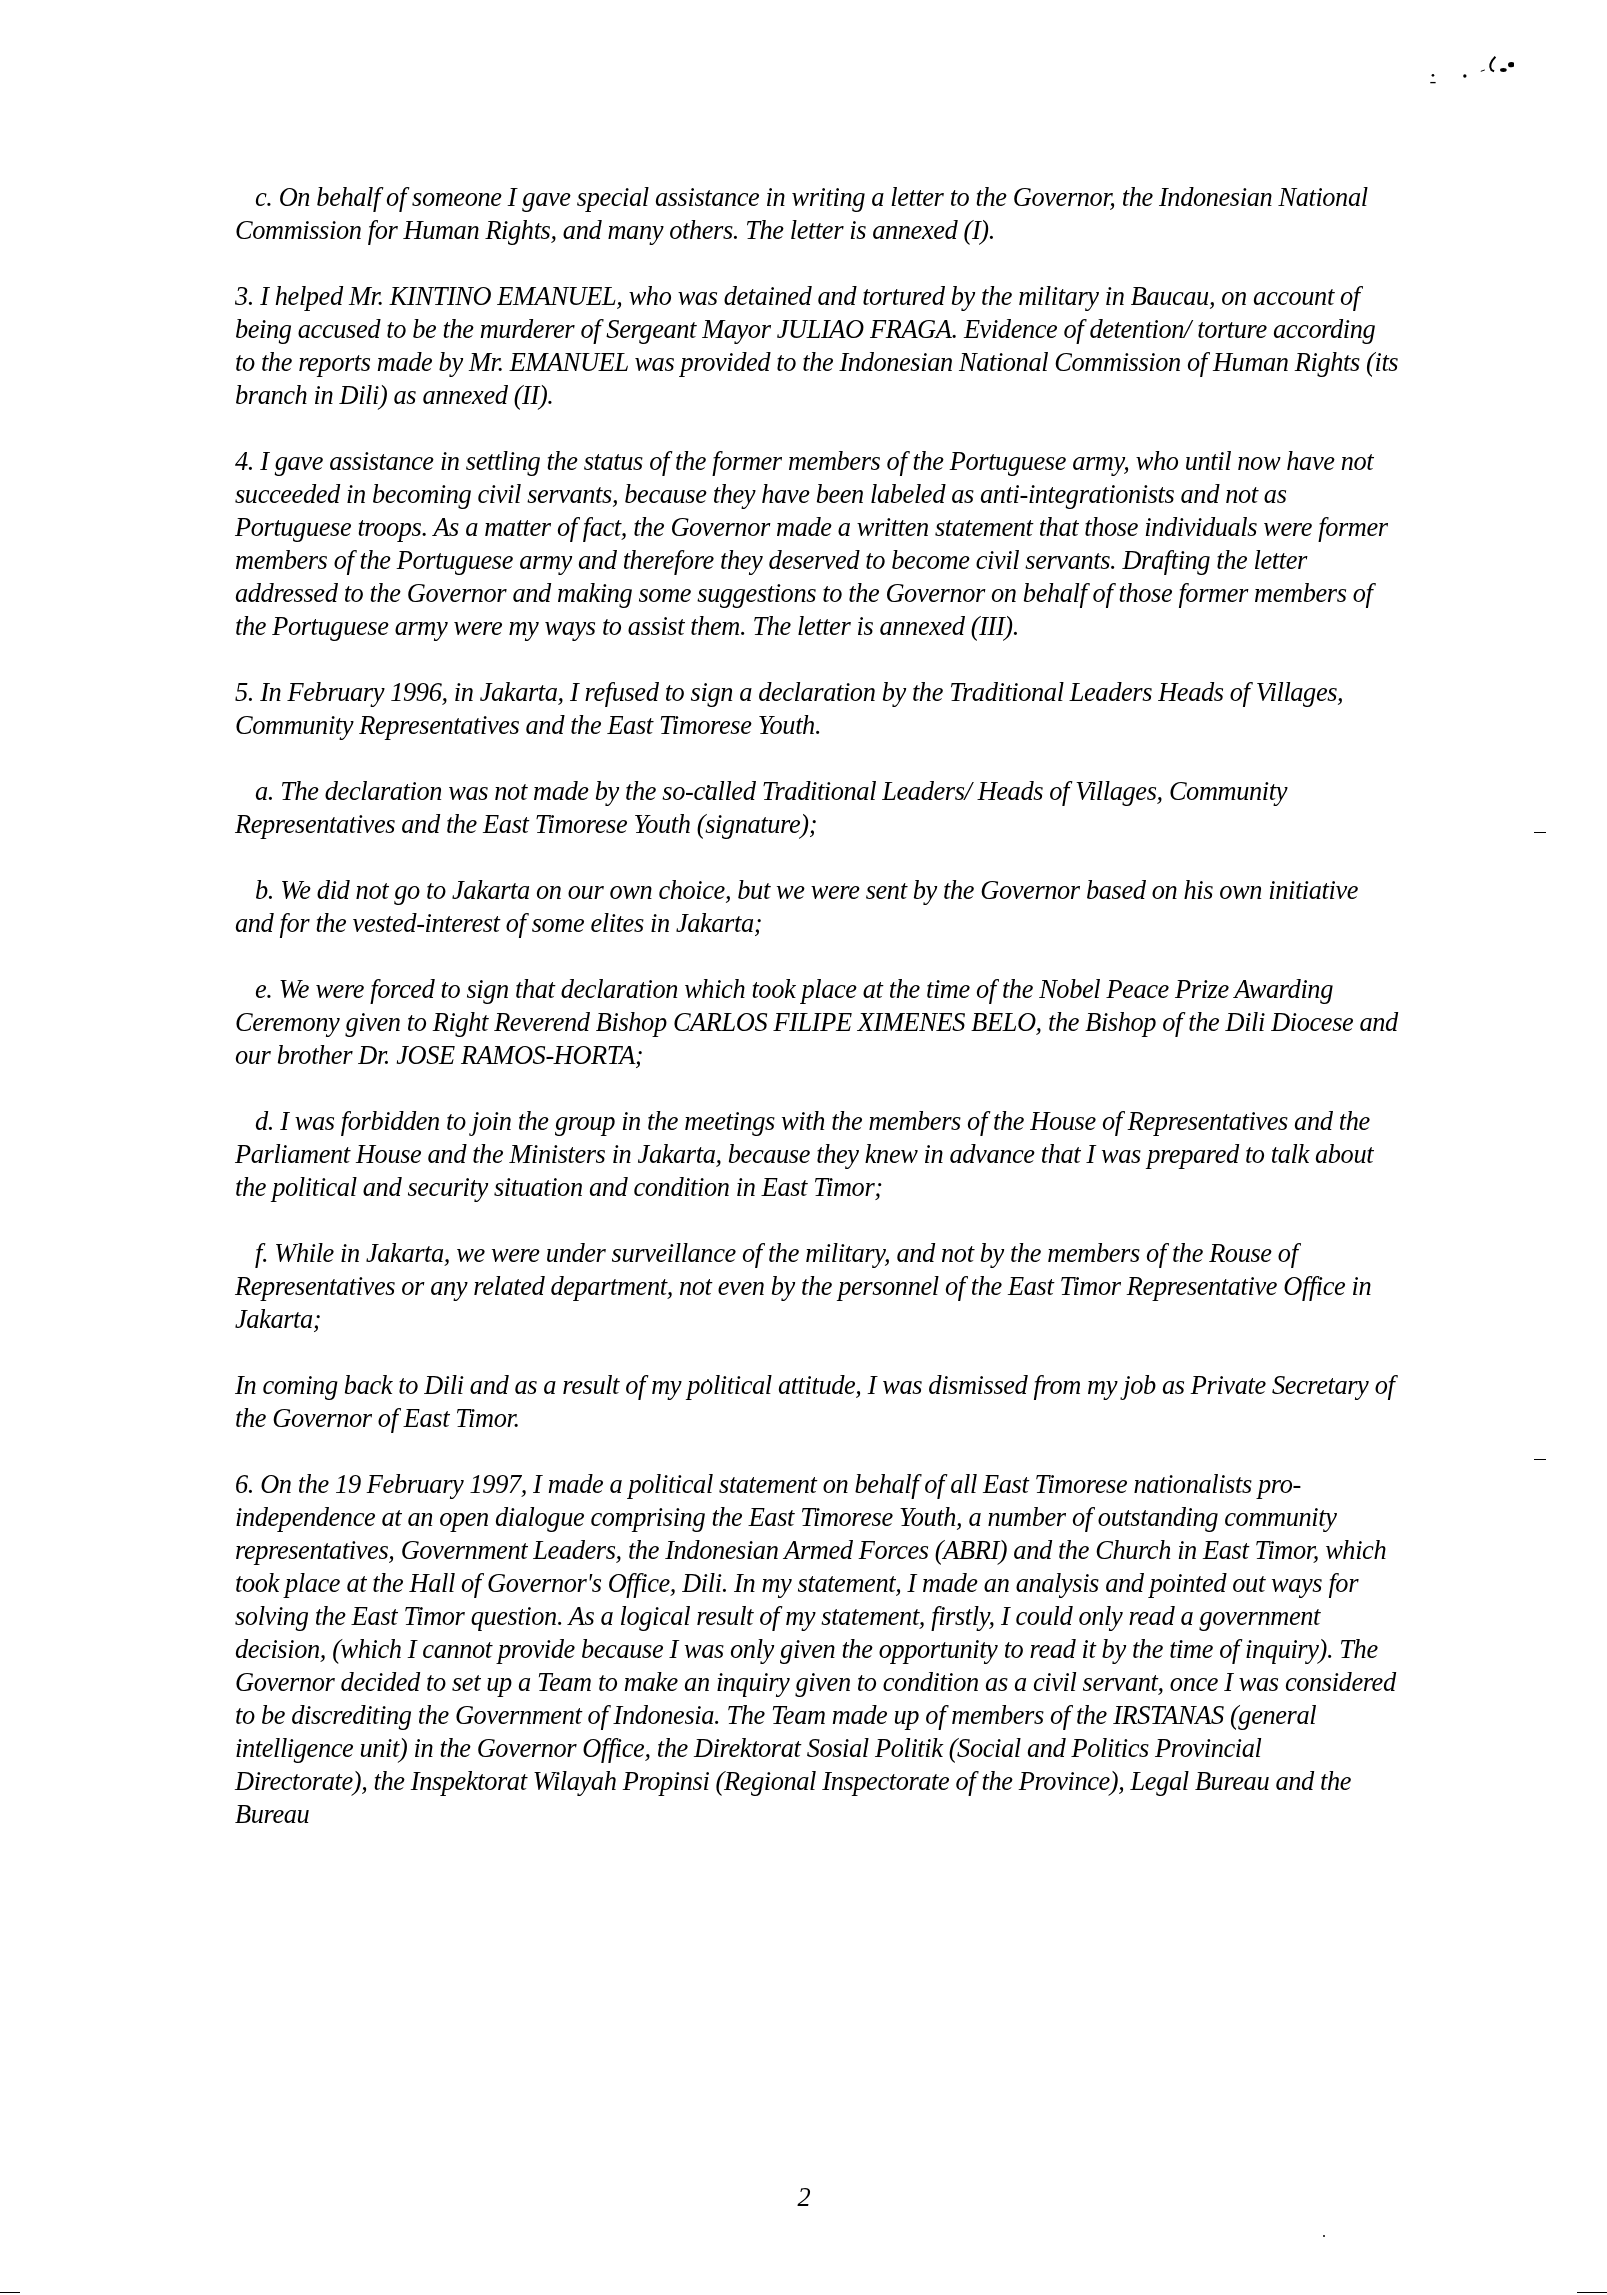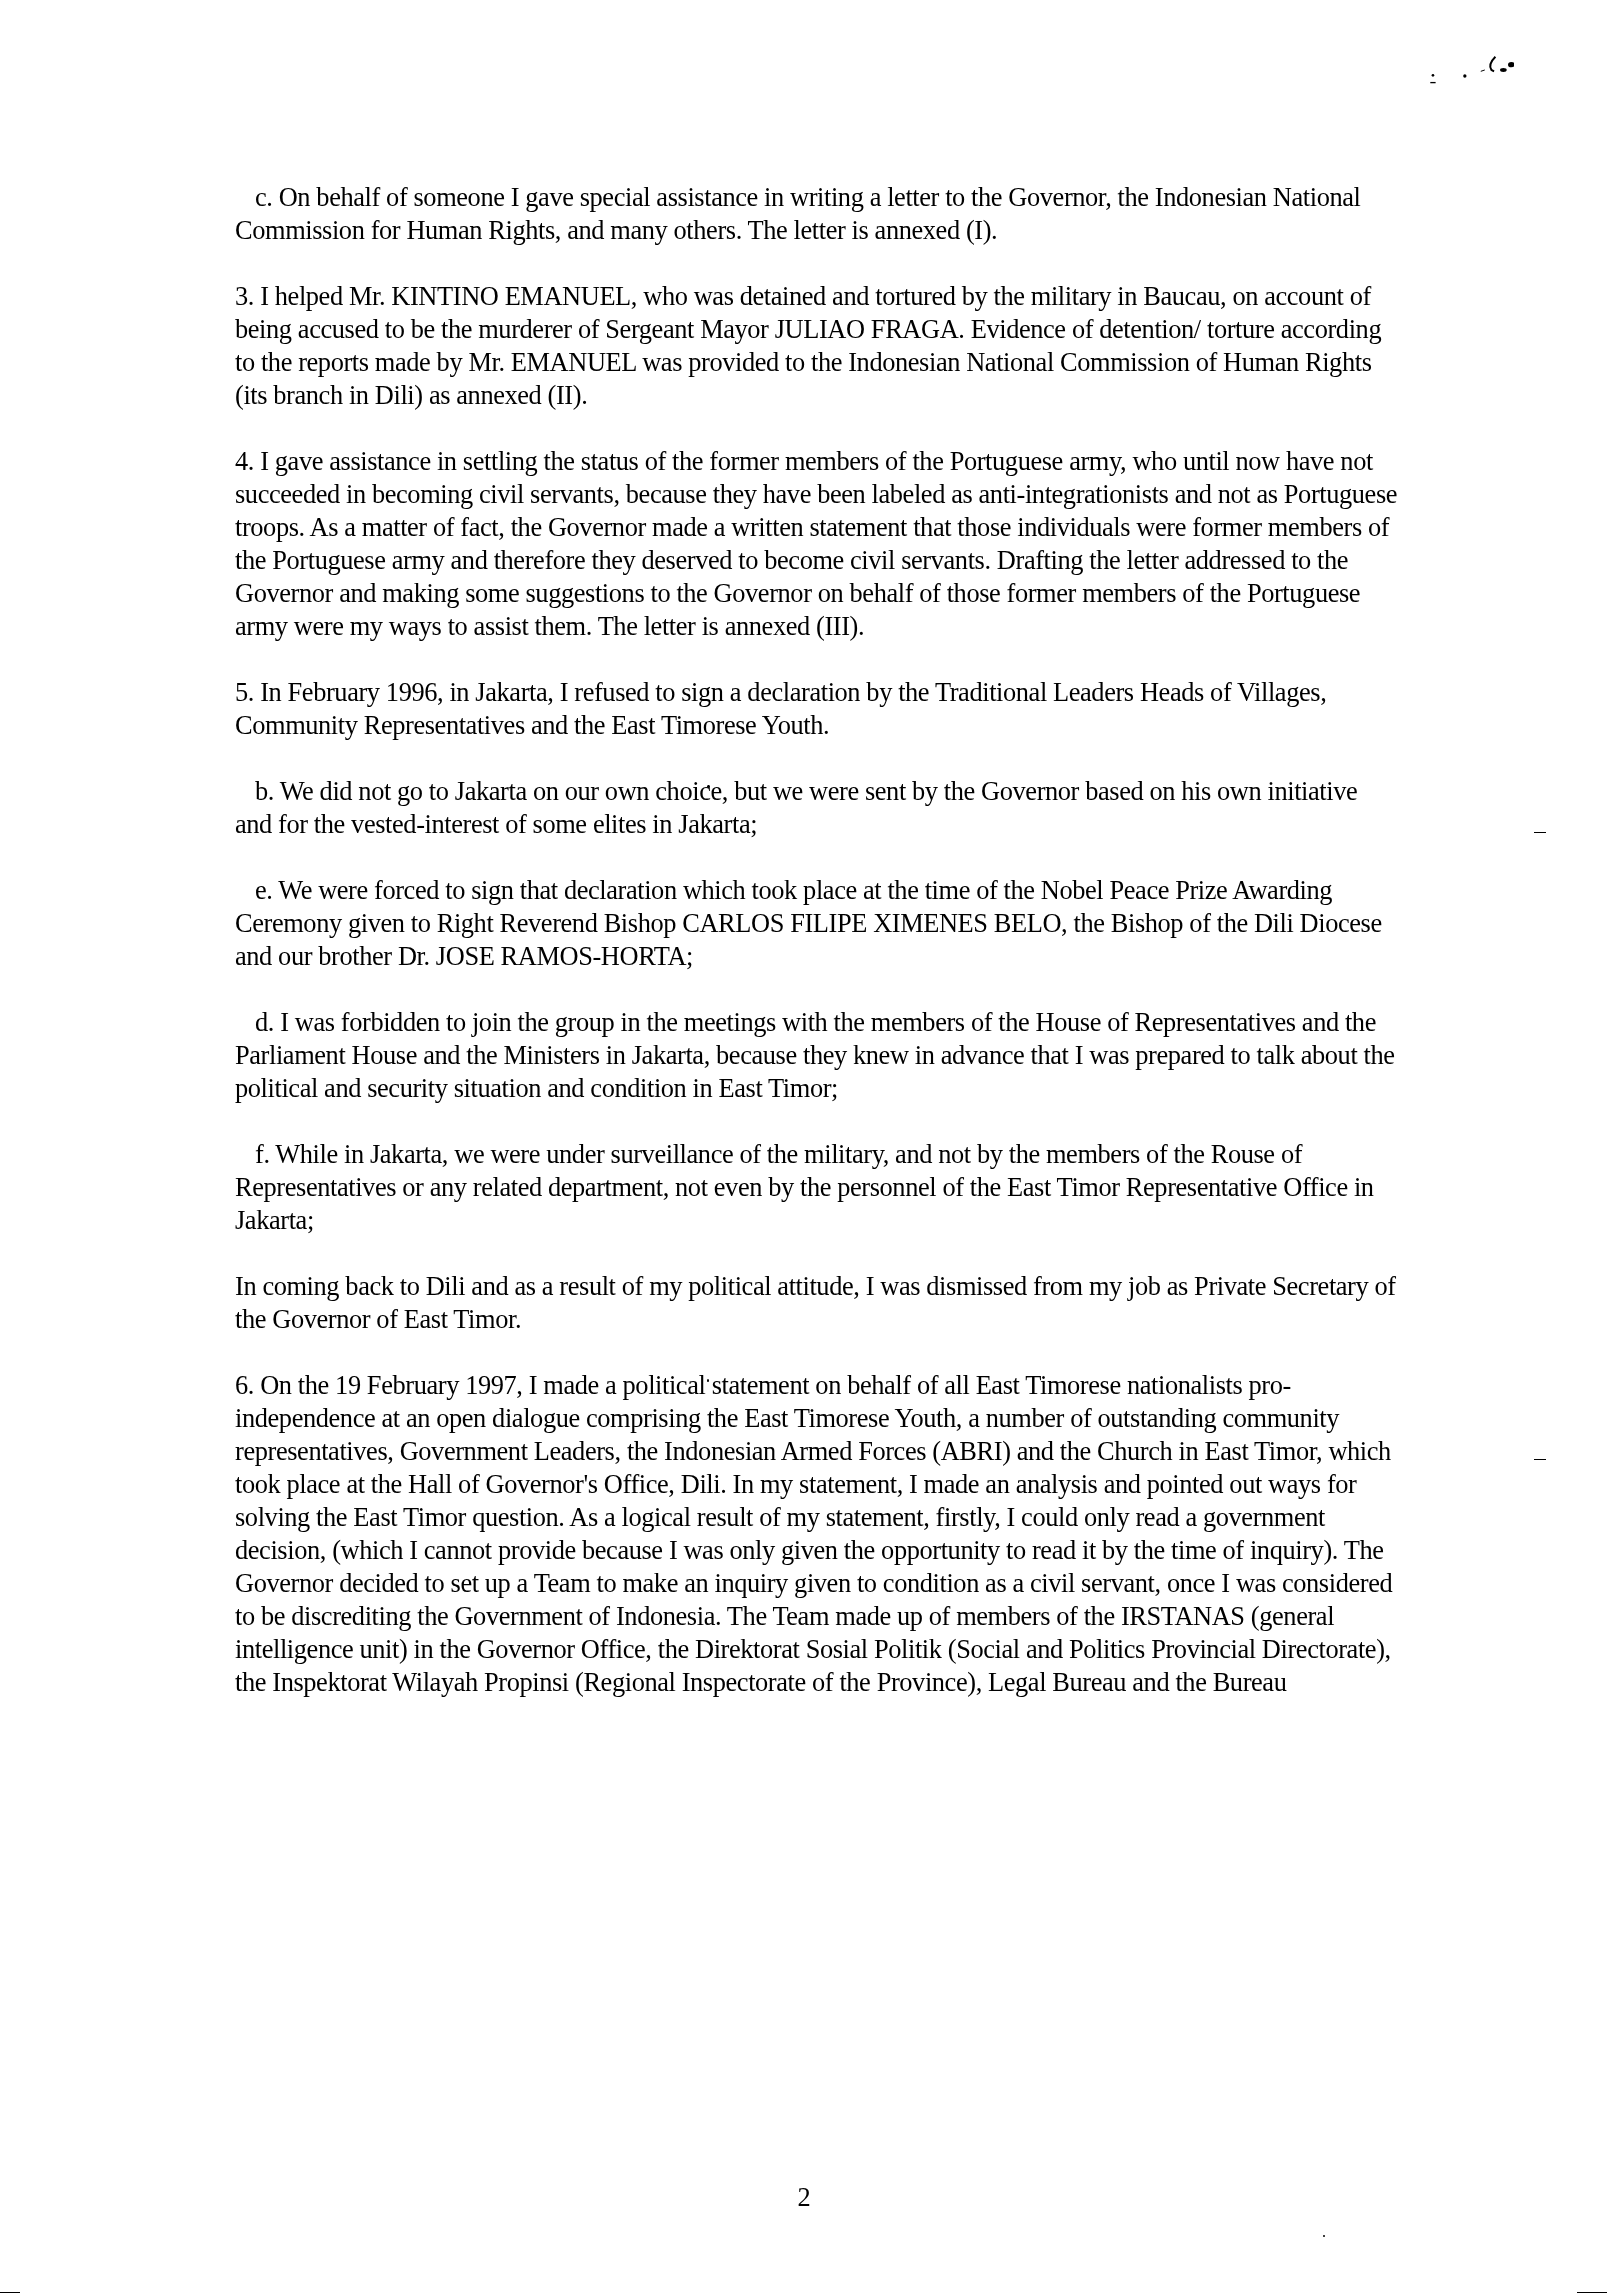--- a/index.html
+++ b/index.html
@@ -14,20 +14,21 @@
       overflow: hidden;
       font-family: "Liberation Serif", "DejaVu Serif", serif;
       color: #000000;
     }
     .page {
       position: absolute;
       left: 0; top: 0;
       width: 1608px;
       height: 1708px;
       background: #ffffff;
+      font-style: italic;
     }
     .corner-mark {
       position: absolute;
       left: 1421px;
       top: 46px;
       width: 93px;
       height: 40px;
     }
     .body-text {
       position: absolute;
@@ -79,20 +80,21 @@
       <ellipse cx="124" cy="36" rx="5" ry="3" fill="#000"></ellipse>
       <ellipse cx="136" cy="28" rx="5" ry="4" fill="#000"></ellipse>
     </svg>
   </div>
 
   <div class="body-text">
     <p class="para sub">c. On behalf of someone I gave special assistance in writing a letter to the Governor, the Indonesian National Commission for Human Rights, and many others. The letter is annexed (I).</p>
     <p class="para">3. I helped Mr. KINTINO EMANUEL, who was detained and tortured by the military in Baucau, on account of being accused to be the murderer of Sergeant Mayor JULIAO FRAGA. Evidence of detention/ torture according to the reports made by Mr. EMANUEL was provided to the Indonesian National Commission of Human Rights (its branch in Dili) as annexed (II).</p>
     <p class="para">4. I gave assistance in settling the status of the former members of the Portuguese army, who until now have not succeeded in becoming civil servants, because they have been labeled as anti-integrationists and not as Portuguese troops. As a matter of fact, the Governor made a written statement that those individuals were former members of the Portuguese army and therefore they deserved to become civil servants. Drafting the letter addressed to the Governor and making some suggestions to the Governor on behalf of those former members of the Portuguese army were my ways to assist them. The letter is annexed (III).</p>
     <p class="para">5. In February 1996, in Jakarta, I refused to sign a declaration by the Traditional Leaders Heads of Villages, Community Representatives and the East Timorese Youth.</p>
+    <p class="para sub">a. The declaration was not made by the so-called Traditional Leaders/ Heads of Villages, Community Representatives and the East Timorese Youth (signature);</p>
     <p class="para sub">b. We did not go to Jakarta on our own choice, but we were sent by the Governor based on his own initiative and for the vested-interest of some elites in Jakarta;</p>
     <p class="para sub">e. We were forced to sign that declaration which took place at the time of the Nobel Peace Prize Awarding Ceremony given to Right Reverend Bishop CARLOS FILIPE XIMENES BELO, the Bishop of the Dili Diocese and our brother Dr. JOSE RAMOS-HORTA;</p>
     <p class="para sub">d. I was forbidden to join the group in the meetings with the members of the House of Representatives and the Parliament House and the Ministers in Jakarta, because they knew in advance that I was prepared to talk about the political and security situation and condition in East Timor;</p>
     <p class="para sub">f. While in Jakarta, we were under surveillance of the military, and not by the members of the Rouse of Representatives or any related department, not even by the personnel of the East Timor Representative Office in Jakarta;</p>
     <p class="para">In coming back to Dili and as a result of my political attitude, I was dismissed from my job as Private Secretary of the Governor of East Timor.</p>
     <p class="para">6. On the 19 February 1997, I made a political statement on behalf of all East Timorese nationalists pro-independence at an open dialogue comprising the East Timorese Youth, a number of outstanding community representatives, Government Leaders, the Indonesian Armed Forces (ABRI) and the Church in East Timor, which took place at the Hall of Governor's Office, Dili. In my statement, I made an analysis and pointed out ways for solving the East Timor question. As a logical result of my statement, firstly, I could only read a government decision, (which I cannot provide because I was only given the opportunity to read it by the time of inquiry). The Governor decided to set up a Team to make an inquiry given to condition as a civil servant, once I was considered to be discrediting the Government of Indonesia. The Team made up of members of the IRSTANAS (general intelligence unit) in the Governor Office, the Direktorat Sosial Politik (Social and Politics Provincial Directorate), the Inspektorat Wilayah Propinsi (Regional Inspectorate of the Province), Legal Bureau and the Bureau</p>
   </div>
 
   <div class="page-number">2</div>
 

